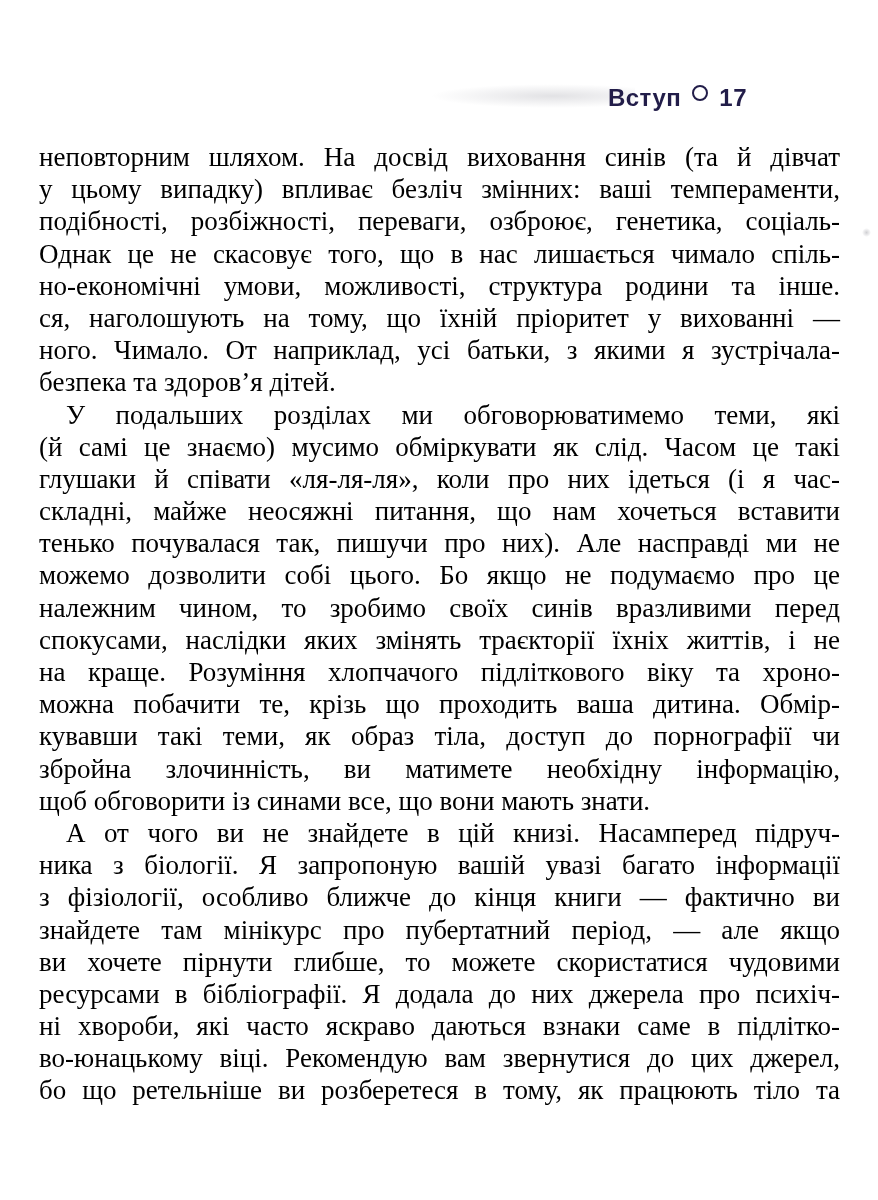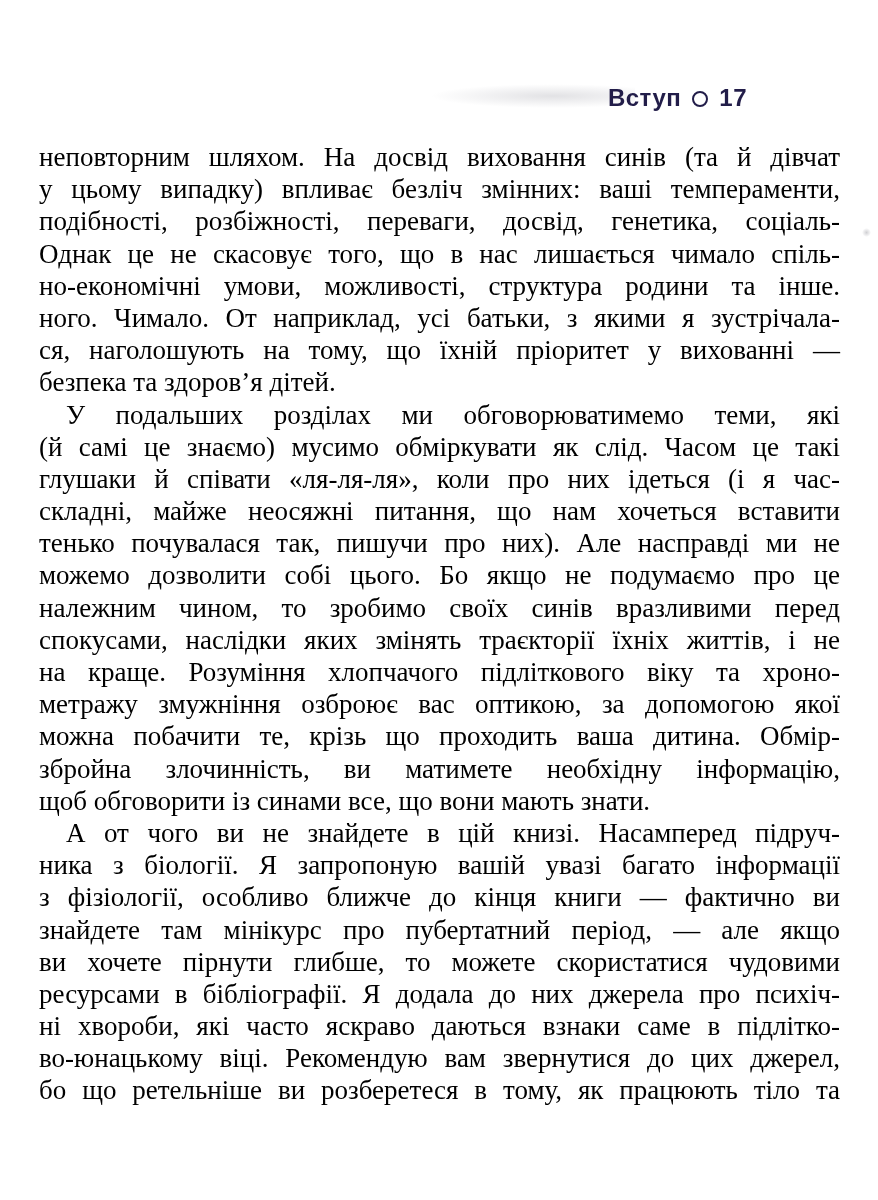--- a/index.html
+++ b/index.html
@@ -14,21 +14,21 @@
     background: #ffffff;
     overflow: hidden;
     font-family: "Liberation Serif", "DejaVu Serif", serif;
   }
   
   .running-head {
     position: absolute;
     top: 84px;
     right: 131px;
     display: flex;
-    align-items: center;
+    align-items: flex-start;
     font-family: "Liberation Sans", "DejaVu Sans", sans-serif;
     font-weight: 700;
     font-size: 24px;
     color: #221d49;
     letter-spacing: 0.5px;
   }
   .running-head .ring {
     display: inline-block;
     width: 12px;
     height: 12px;
@@ -92,37 +92,37 @@
 
   <div class="running-head">
     <span>Вступ</span>
     <span class="ring"></span>
     <span>17</span>
   </div>
 
   <div class="body-text">
       <div class="line">неповторним шляхом. На досвід виховання синів (та й дівчат</div>
       <div class="line">у цьому випадку) впливає безліч змінних: ваші темпераменти,</div>
-      <div class="line">подібності, розбіжності, переваги, досвід, генетика, соціаль-</div>
+      <div class="line">подібності, розбіжності, переваги, озброює, генетика, соціаль-</div>
       <div class="line">Однак це не скасовує того, що в нас лишається чимало спіль-</div>
       <div class="line">но-економічні умови, можливості, структура родини та інше.</div>
+      <div class="line">ся, наголошують на тому, що їхній пріоритет у вихованні —</div>
       <div class="line">ного. Чимало. От наприклад, усі батьки, з якими я зустрічала-</div>
-      <div class="line">ся, наголошують на тому, що їхній пріоритет у вихованні —</div>
       <div class="line no-stretch">безпека та здоров’я дітей.</div>
       <div class="line indent">У подальших розділах ми обговорюватимемо теми, які</div>
       <div class="line">(й самі це знаємо) мусимо обміркувати як слід. Часом це такі</div>
       <div class="line">глушаки й співати «ля-ля-ля», коли про них ідеться (і я час-</div>
       <div class="line">складні, майже неосяжні питання, що нам хочеться вставити</div>
       <div class="line">тенько почувалася так, пишучи про них). Але насправді ми не</div>
       <div class="line">можемо дозволити собі цього. Бо якщо не подумаємо про це</div>
       <div class="line">належним чином, то зробимо своїх синів вразливими перед</div>
       <div class="line">спокусами, наслідки яких змінять траєкторії їхніх життів, і не</div>
       <div class="line">на краще. Розуміння хлопчачого підліткового віку та хроно-</div>
-      <div class="line">метражу змужніння озброює вас оптикою, за допомогою якої</div>
       <div class="line">можна побачити те, крізь що проходить ваша дитина. Обмір-</div>
+      <div class="line">кувавши такі теми, як образ тіла, доступ до порнографії чи</div>
       <div class="line">збройна злочинність, ви матимете необхідну інформацію,</div>
       <div class="line no-stretch">щоб обговорити із синами все, що вони мають знати.</div>
       <div class="line indent">А от чого ви не знайдете в цій книзі. Насамперед підруч-</div>
       <div class="line">ника з біології. Я запропоную вашій увазі багато інформації</div>
       <div class="line">з фізіології, особливо ближче до кінця книги — фактично ви</div>
       <div class="line">знайдете там мінікурс про пубертатний період, — але якщо</div>
       <div class="line">ви хочете пірнути глибше, то можете скористатися чудовими</div>
       <div class="line">ресурсами в бібліографії. Я додала до них джерела про психіч-</div>
       <div class="line">ні хвороби, які часто яскраво даються взнаки саме в підлітко-</div>
       <div class="line">во-юнацькому віці. Рекомендую вам звернутися до цих джерел,</div>

